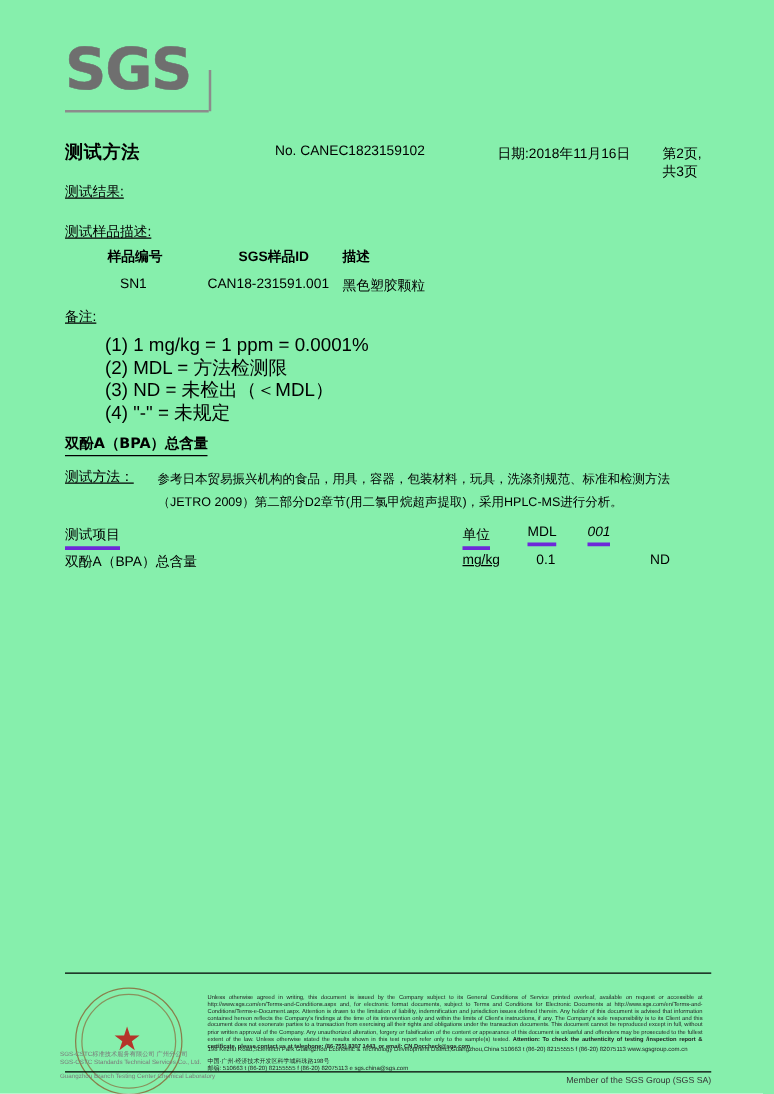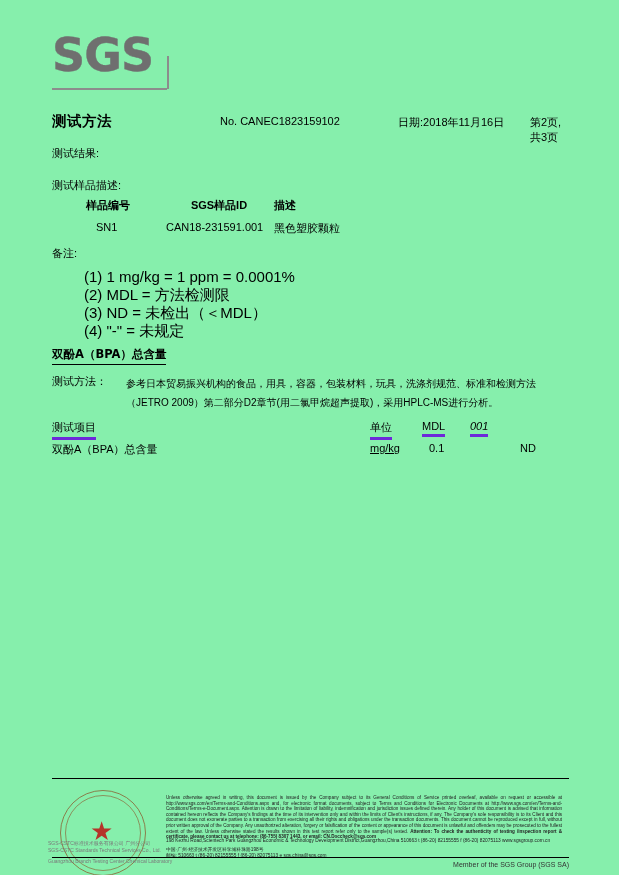--- a/index.html
+++ b/index.html
@@ -91,20 +91,21 @@
     position: absolute;
     left: 478px;
     top: 3px;
     font-size: 11px;
   }
 
   
   .sec-label {
     position: absolute;
     font-size: 11px;
+    text-decoration: underline;
   }
   .result-label { left: 52px; top: 146px; }
   .sample-desc-label { left: 52px; top: 178px; }
   .remark-label { left: 52px; top: 246px; }
   .method-label { left: 52px; top: 374px; }
 
   
   .sample-table {
     position: absolute;
     left: 84px;

